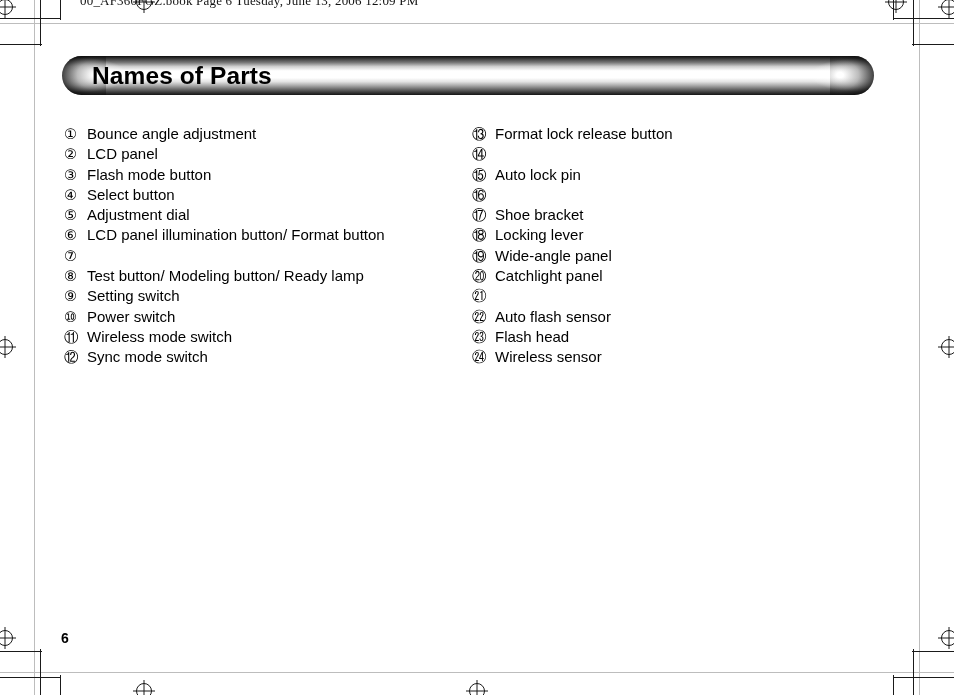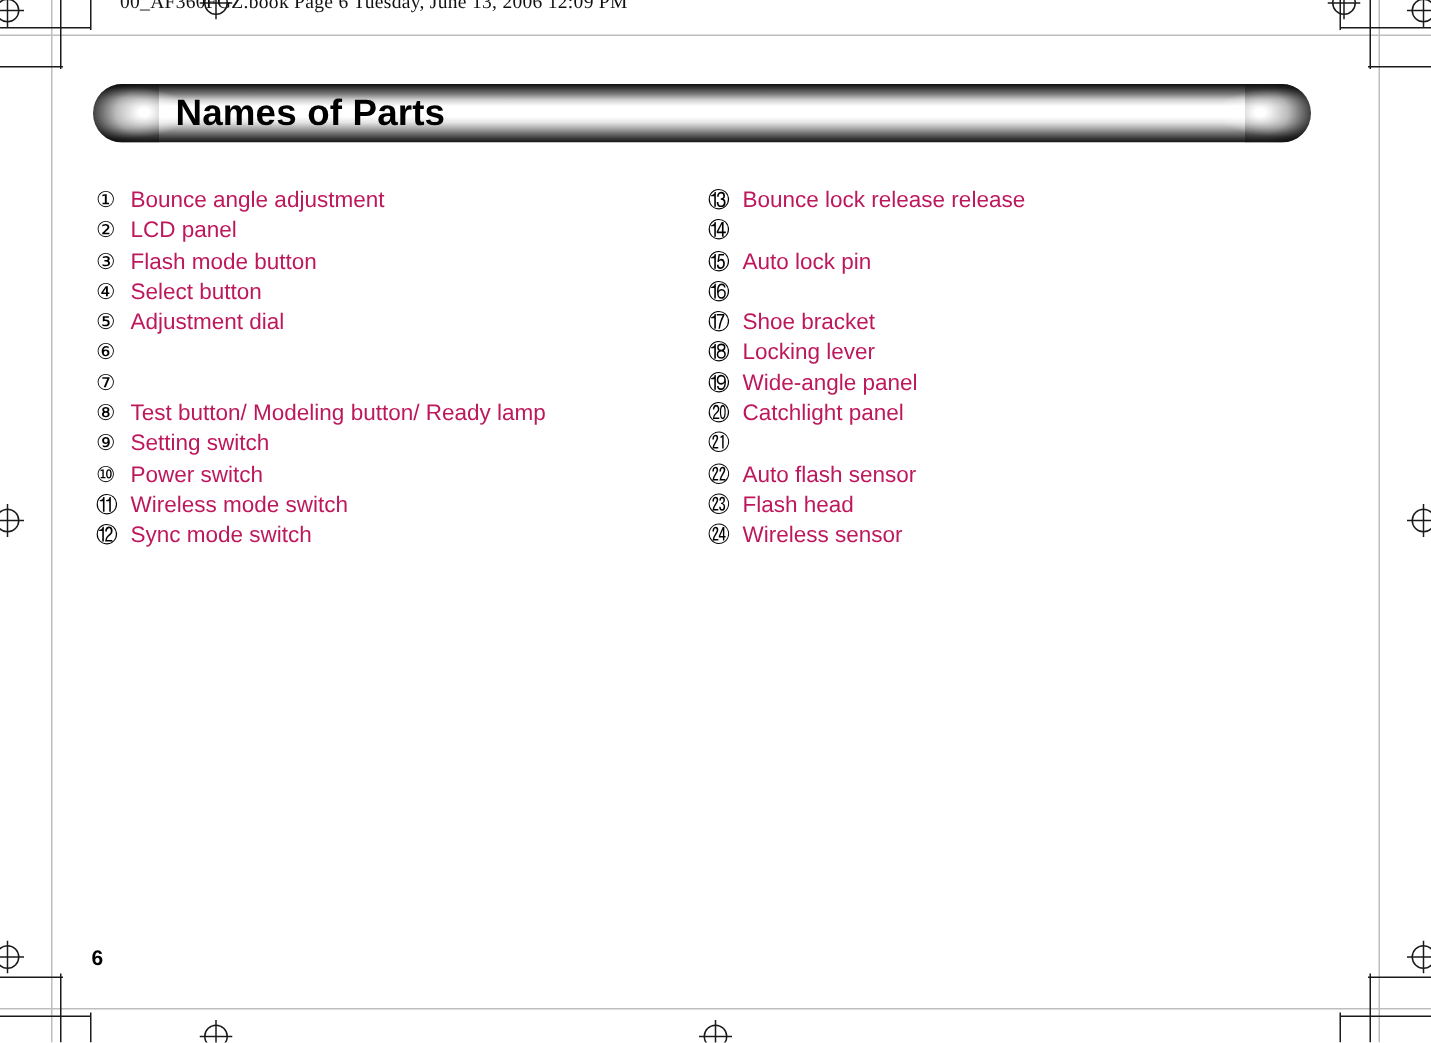--- a/index.html
+++ b/index.html
@@ -122,21 +122,20 @@
     left: 30px;
     top: 0;
     height: 39px;
     line-height: 39px;
     font-size: 24.5px;
     font-weight: bold;
     letter-spacing: .1px;
     color: #000000;
     white-space: nowrap;
     z-index: 3;
-    margin-left: 25px;
   }
 
   
   .parts-list {
     position: absolute;
     left: 64px;
     top: 124px;
     width: 810px;
   }
   .parts-column {
@@ -157,21 +156,21 @@
     flex: 0 0 23px;
     font-family: "DejaVu Sans", sans-serif;
     font-size: 14.5px;
     line-height: 20.3px;
     color: #000000;
     text-align: left;
   }
   .part-label {
     font-size: 15px;
     line-height: 20.3px;
-    color: #be185d;
+    color: #000000;
   }
 
   
   .folio {
     position: absolute;
     left: 61px;
     top: 630px;
     font-size: 14px;
     font-weight: bold;
     color: #000000;
@@ -336,20 +335,21 @@
       <div class="part-item">
         <span class="part-num">④</span>
         <span class="part-label">Select button</span>
       </div>
       <div class="part-item">
         <span class="part-num">⑤</span>
         <span class="part-label">Adjustment dial</span>
       </div>
       <div class="part-item">
         <span class="part-num">⑥</span>
+        <span class="part-label">LCD panel illumination button/ Format button</span>
       </div>
       <div class="part-item">
         <span class="part-num">⑦</span>
       </div>
       <div class="part-item">
         <span class="part-num">⑧</span>
         <span class="part-label">Test button/ Modeling button/ Ready lamp</span>
       </div>
       <div class="part-item">
         <span class="part-num">⑨</span>
@@ -364,21 +364,21 @@
         <span class="part-label">Wireless mode switch</span>
       </div>
       <div class="part-item">
         <span class="part-num">⑫</span>
         <span class="part-label">Sync mode switch</span>
       </div>
     </div>
   <div class="parts-column right" id="right-column">
       <div class="part-item">
         <span class="part-num">⑬</span>
-        <span class="part-label">Bounce lock release release</span>
+        <span class="part-label">Format lock release button</span>
       </div>
       <div class="part-item">
         <span class="part-num">⑭</span>
       </div>
       <div class="part-item">
         <span class="part-num">⑮</span>
         <span class="part-label">Auto lock pin</span>
       </div>
       <div class="part-item">
         <span class="part-num">⑯</span>

